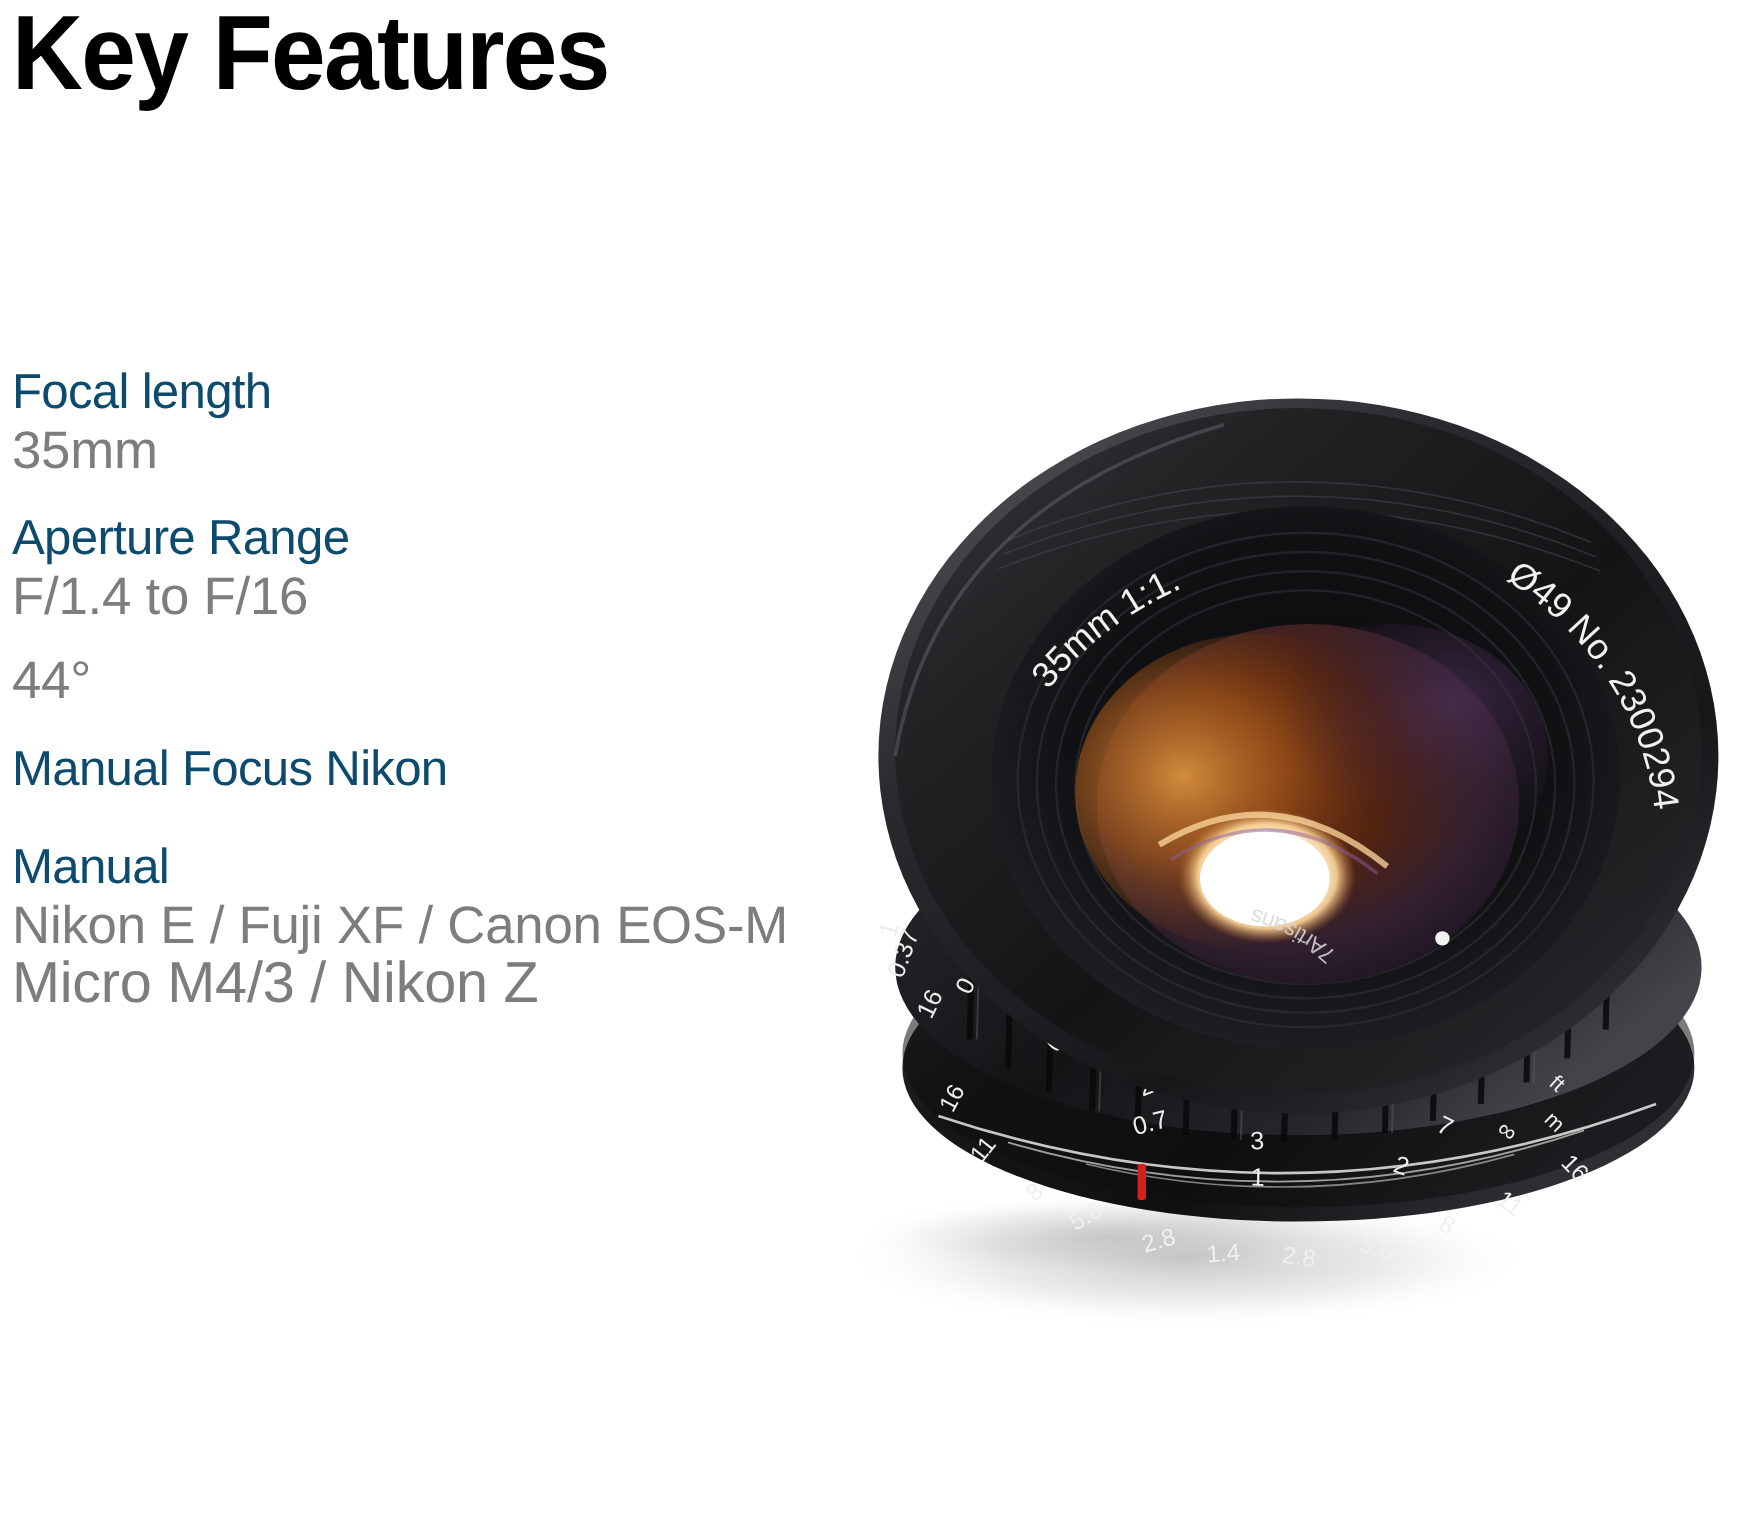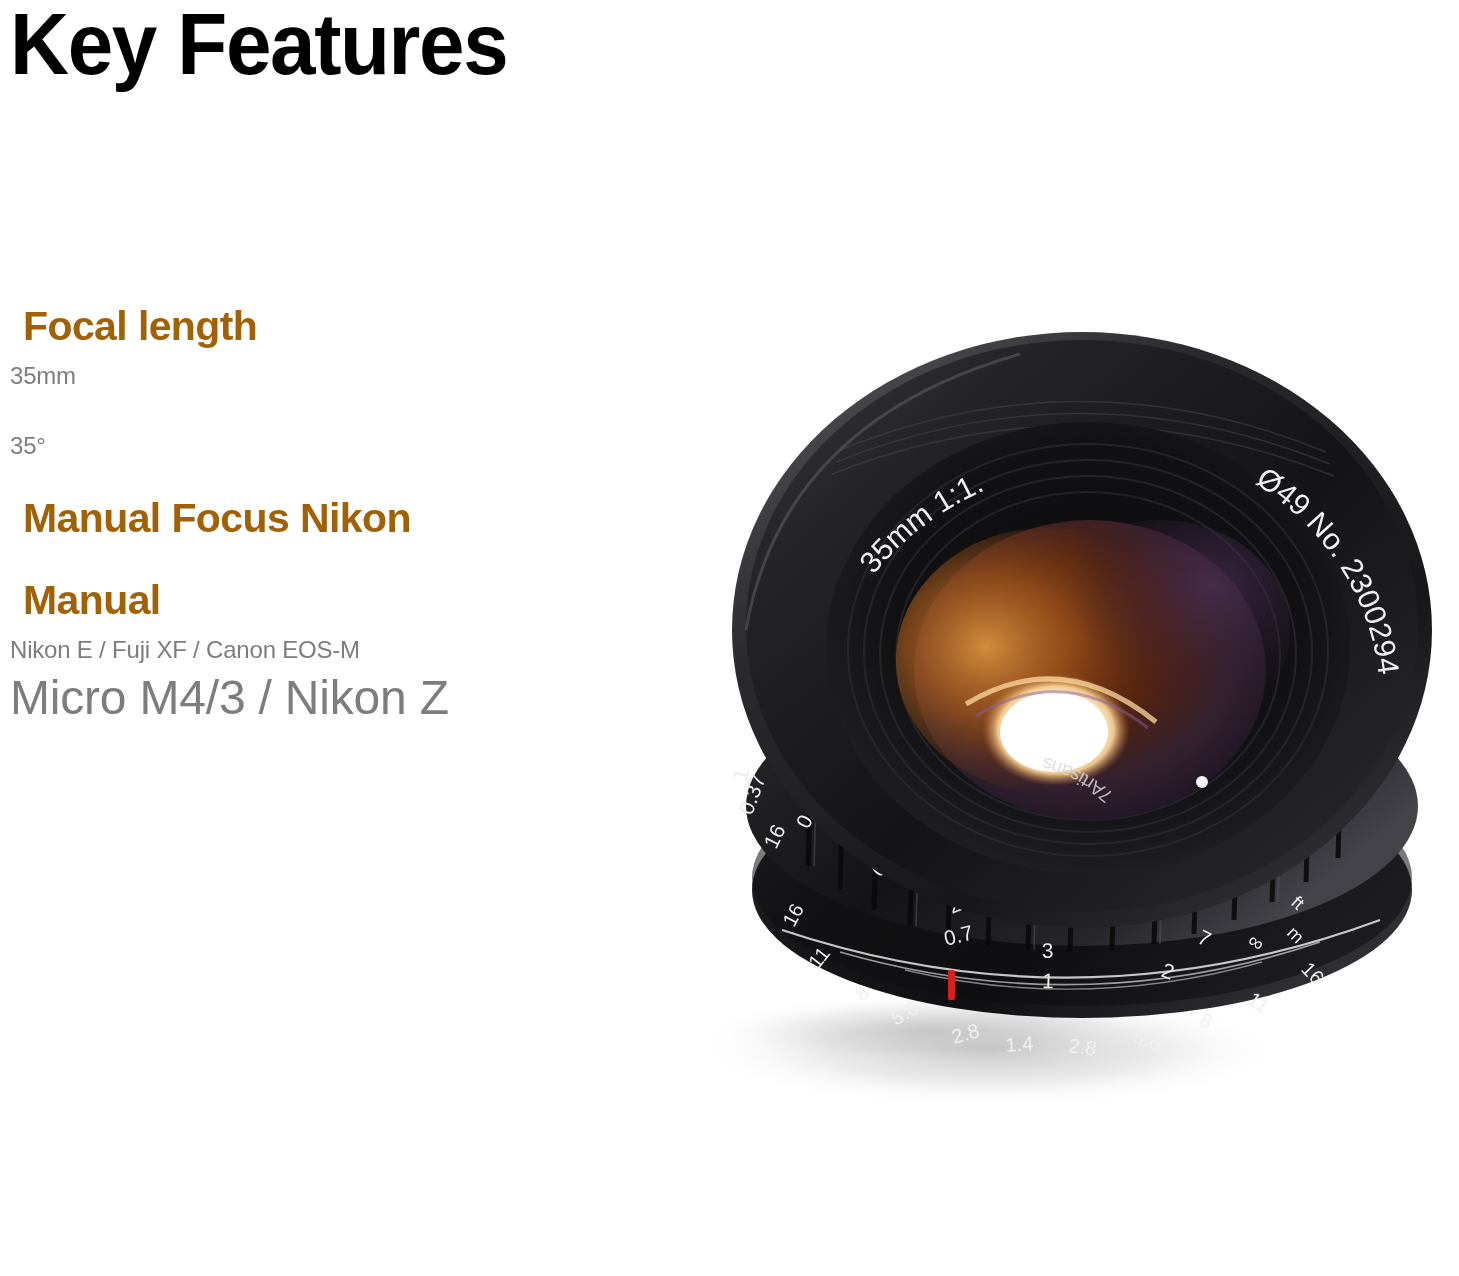--- a/index.html
+++ b/index.html
@@ -44,28 +44,27 @@
     left: 0;
     top: 300px;
     width: 790px;
   }
   .feature {
     margin-bottom: 22px;
   }
   .feature-label {
     font-size: 41px;
     line-height: 52px;
-    font-weight: 700;
-    color: #a16207;
+    font-weight: 400;
+    color: #0c4a6e;
     letter-spacing: -0.6px;
     white-space: nowrap;
-    margin-left: 13px;
   }
   .feature-value {
-    font-size: 24px;
+    font-size: 44px;
     line-height: 48px;
     font-weight: 400;
     color: #7d7d7d;
     letter-spacing: -0.2px;
     white-space: nowrap;
   }
   .feature-value-2 {
     font-size: 48px;
     line-height: 47px;
     font-weight: 400;
@@ -94,23 +93,27 @@
 
     <div class="page-title">Key Features</div>
 
     <div class="feature-list">
 
       <div class="feature">
         <div class="feature-label">Focal length</div>
         <div class="feature-value">35mm</div>
       </div>
 
-
       <div class="feature">
-        <div class="feature-value">35°</div>
+        <div class="feature-label">Aperture Range</div>
+        <div class="feature-value">F/1.4 to F/16</div>
+      </div>
+
+      <div class="feature">
+        <div class="feature-value">44°</div>
       </div>
 
 
       <div class="feature no-value">
         <div class="feature-label">Manual Focus Nikon</div>
       </div>
 
       <div class="feature">
         <div class="feature-label">Manual</div>
         <div class="feature-value">Nikon E / Fuji XF / Canon EOS-M</div>

